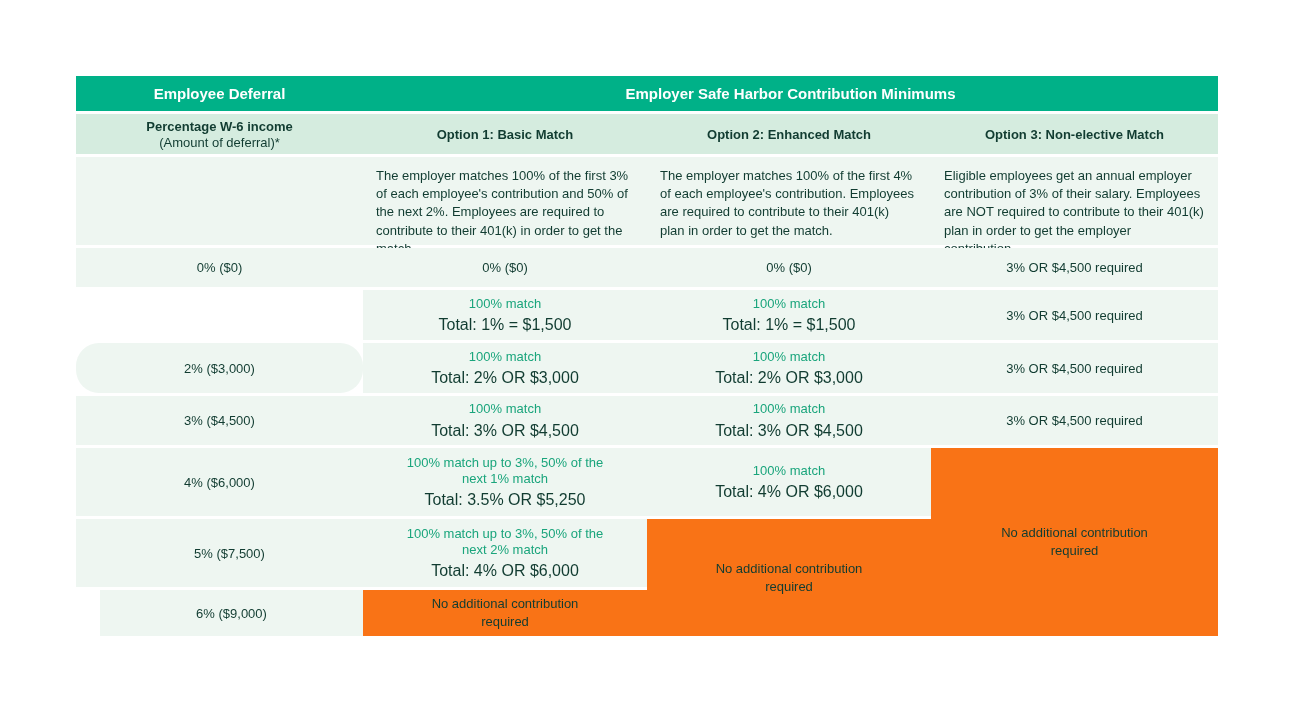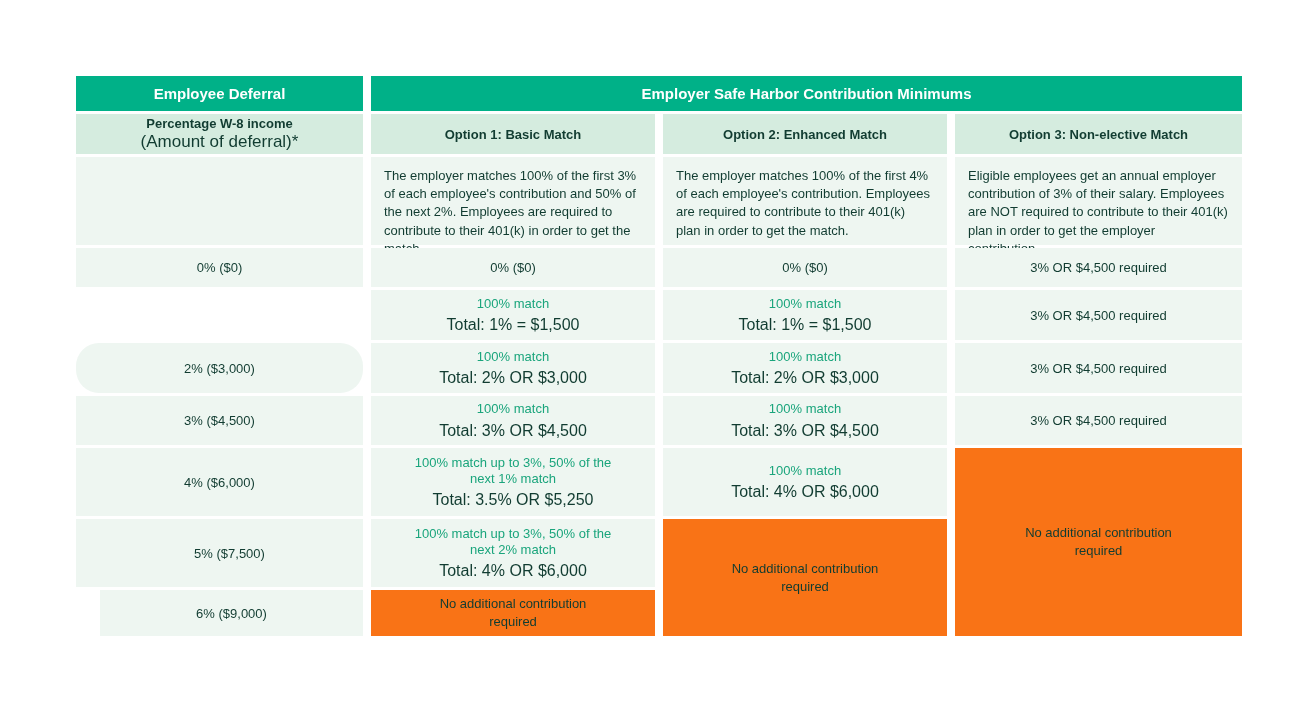--- a/index.html
+++ b/index.html
@@ -5,29 +5,29 @@
   html,body{margin:0;padding:0;}
   body{
     width:1306px;height:710px;background:#ffffff;position:relative;
     font-family:"Liberation Sans",sans-serif;overflow:hidden;
   }
   .tbl{
     position:absolute;left:76px;top:76px;width:1154px;
     display:grid;
     grid-template-columns:287px 284px 284px 287px;
     grid-template-rows:35px 40px 88px 39px 50px 50px 49px 68px 68px 46px;
-    gap:3px 8px;
+    gap:3px 0;
   }
   .cell{
     display:flex;flex-direction:column;align-items:center;justify-content:center;
     text-align:center;color:#113c31;
   }
   .head{background:#00b188;color:#ffffff;font-weight:bold;font-size:15px;}
   .sub{background:#d5ecdf;font-weight:bold;font-size:13px;}
-  .sub .subnote{font-weight:normal;font-size:17px;margin-top:1px;}
+  .sub .subnote{font-weight:normal;font-size:13px;margin-top:1px;}
   .light{background:#eef6f1;font-size:13px;}
   .desc{
     background:#eef6f1;align-items:flex-start;justify-content:flex-start;
     text-align:left;font-size:13px;line-height:1.4;padding:10px 14px 0 13px;
     box-sizing:border-box;
   }
   .hl{background:#f97316;font-size:13px;}
   .match{color:#1aa57c;font-size:13px;line-height:1.25;max-width:205px;}
   .total{margin-top:4px;font-size:16px;}
   .narrow{max-width:160px;line-height:1.35;}
@@ -38,21 +38,21 @@
 <div class="tbl">
 
   <div class="cell head" style="grid-column:1;grid-row:1;">
     <span>Employee Deferral</span>
   </div>
   <div class="cell head" style="grid-column:2 / span 3;grid-row:1;">
     <span>Employer Safe Harbor Contribution Minimums</span>
   </div>
 
   <div class="cell sub" style="grid-column:1;grid-row:2;">
-    <span>Percentage W-8 income</span>
+    <span>Percentage W-6 income</span>
     <span class="subnote">(Amount of deferral)*</span>
   </div>
   <div class="cell sub" style="grid-column:2;grid-row:2;">
     <span>Option 1: Basic Match</span>
   </div>
   <div class="cell sub" style="grid-column:3;grid-row:2;">
     <span>Option 2: Enhanced Match</span>
   </div>
   <div class="cell sub" style="grid-column:4;grid-row:2;">
     <span>Option 3: Non-elective Match</span>

